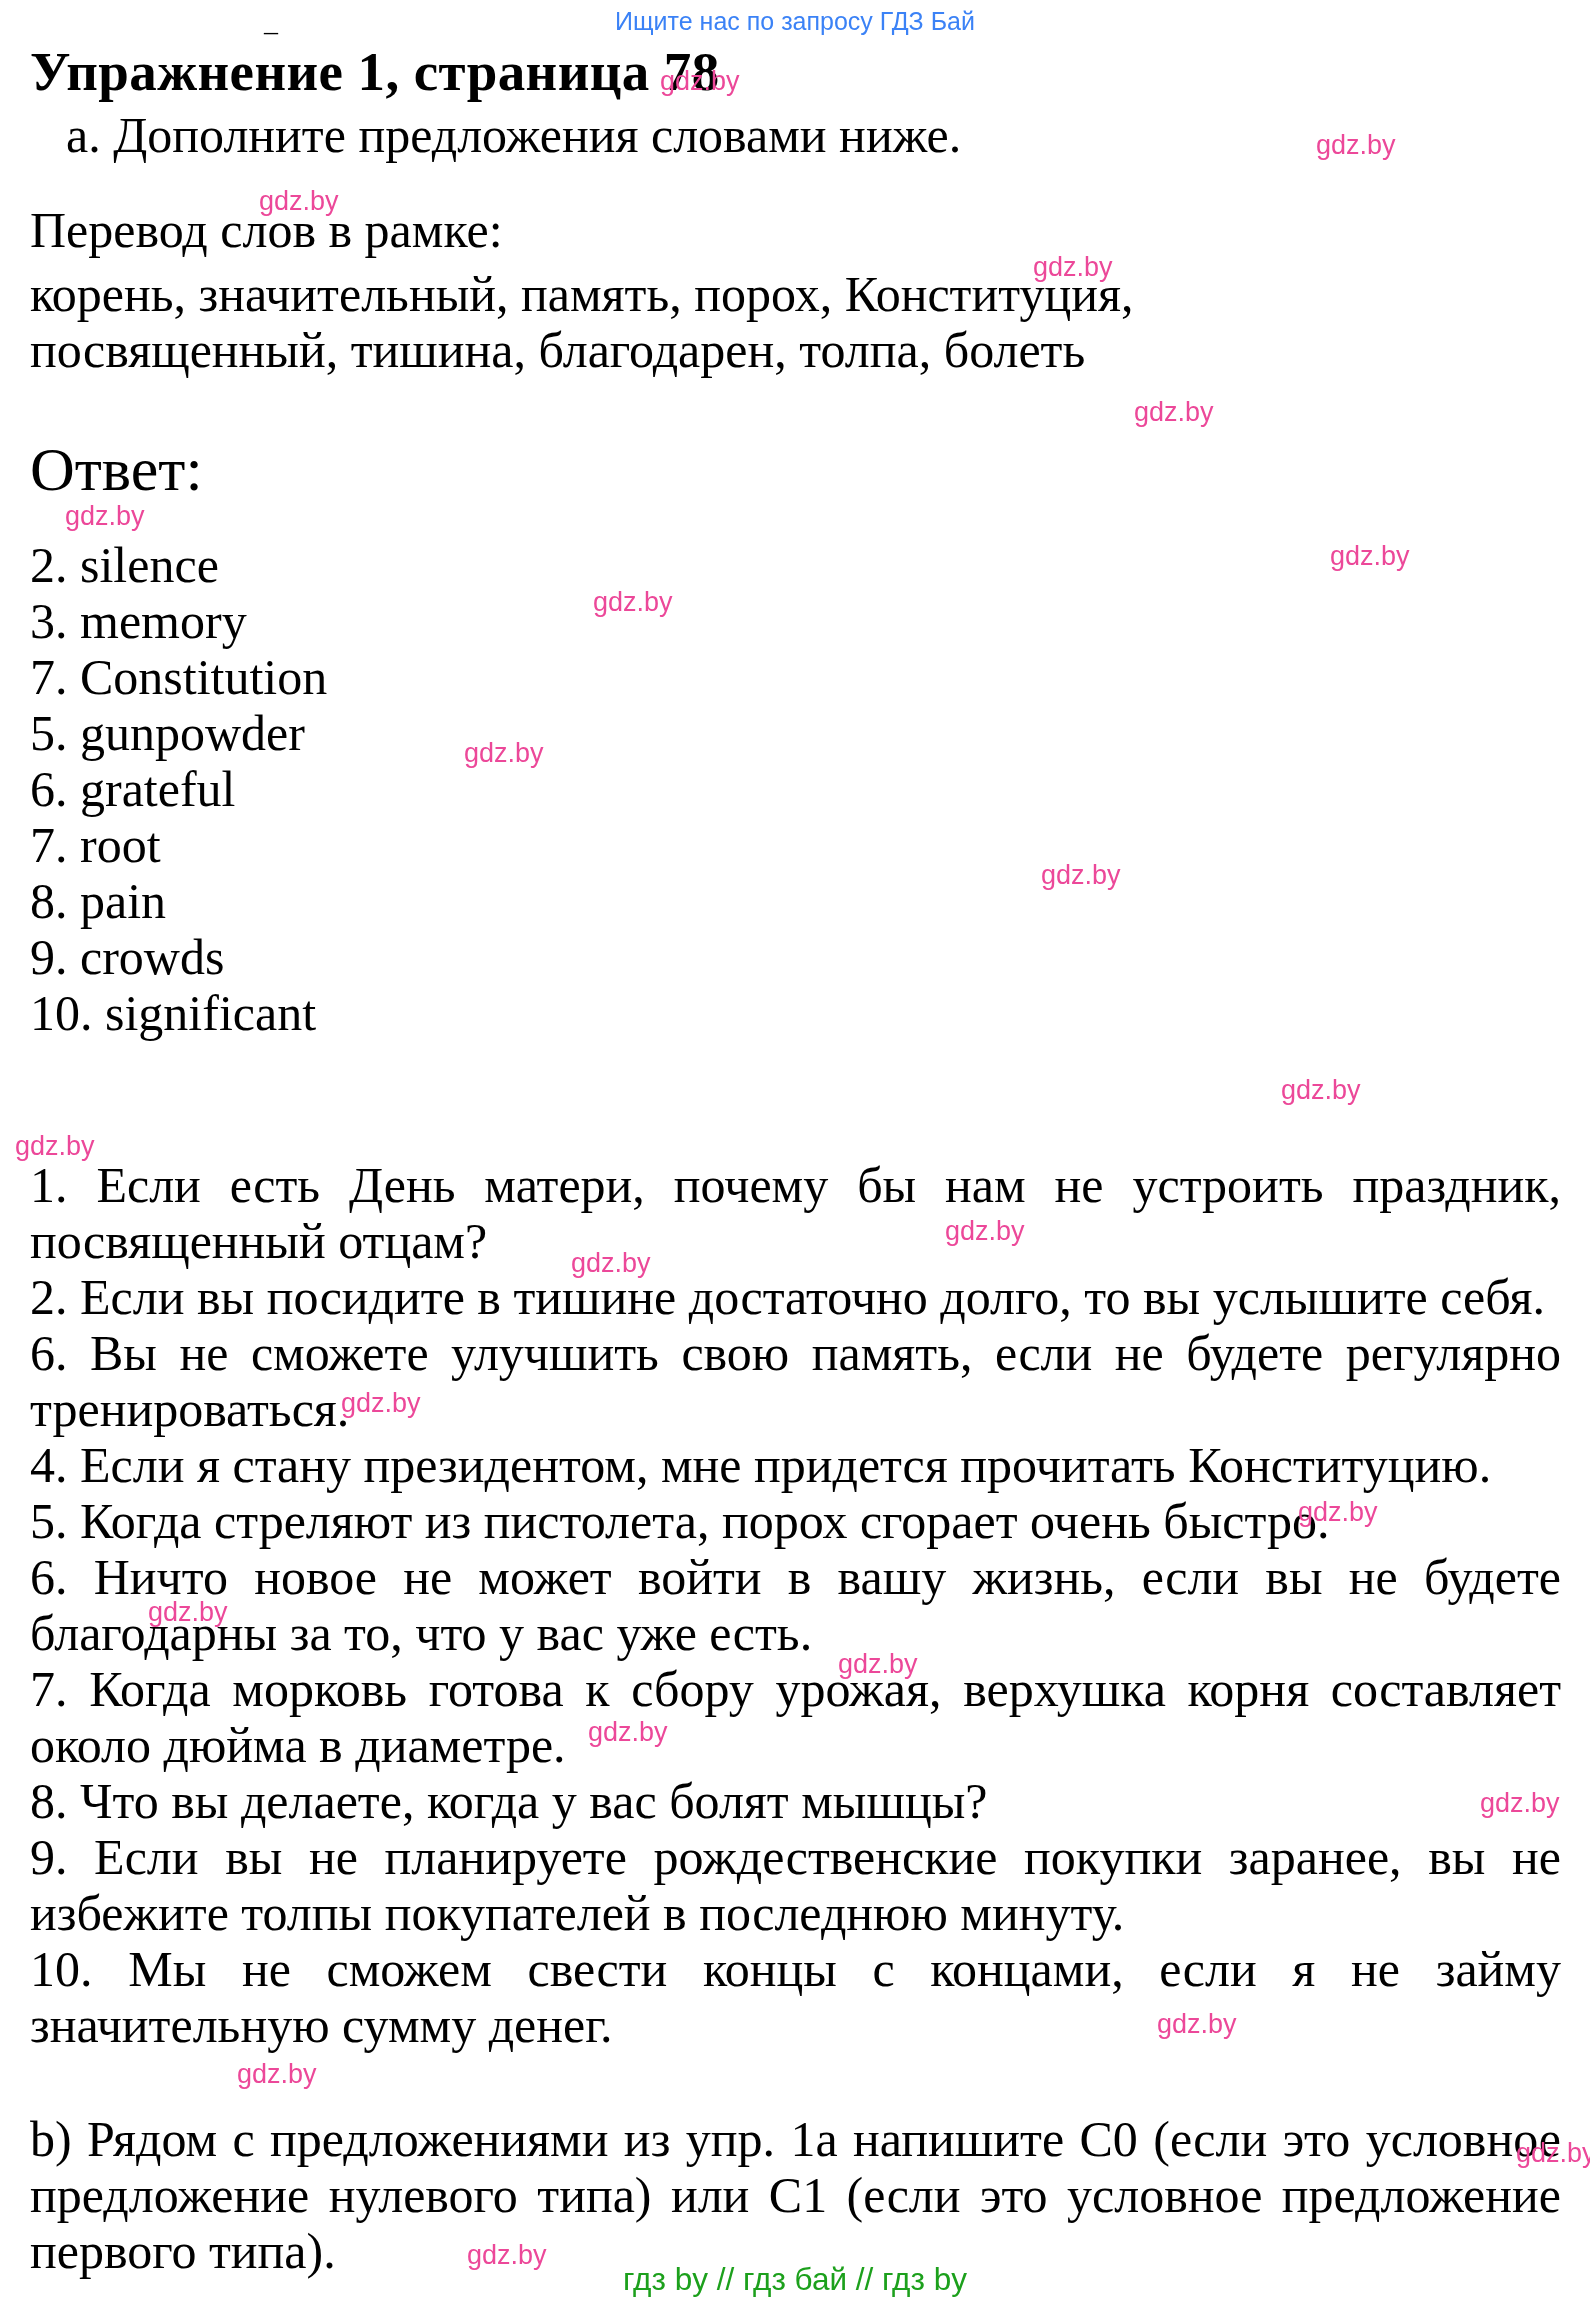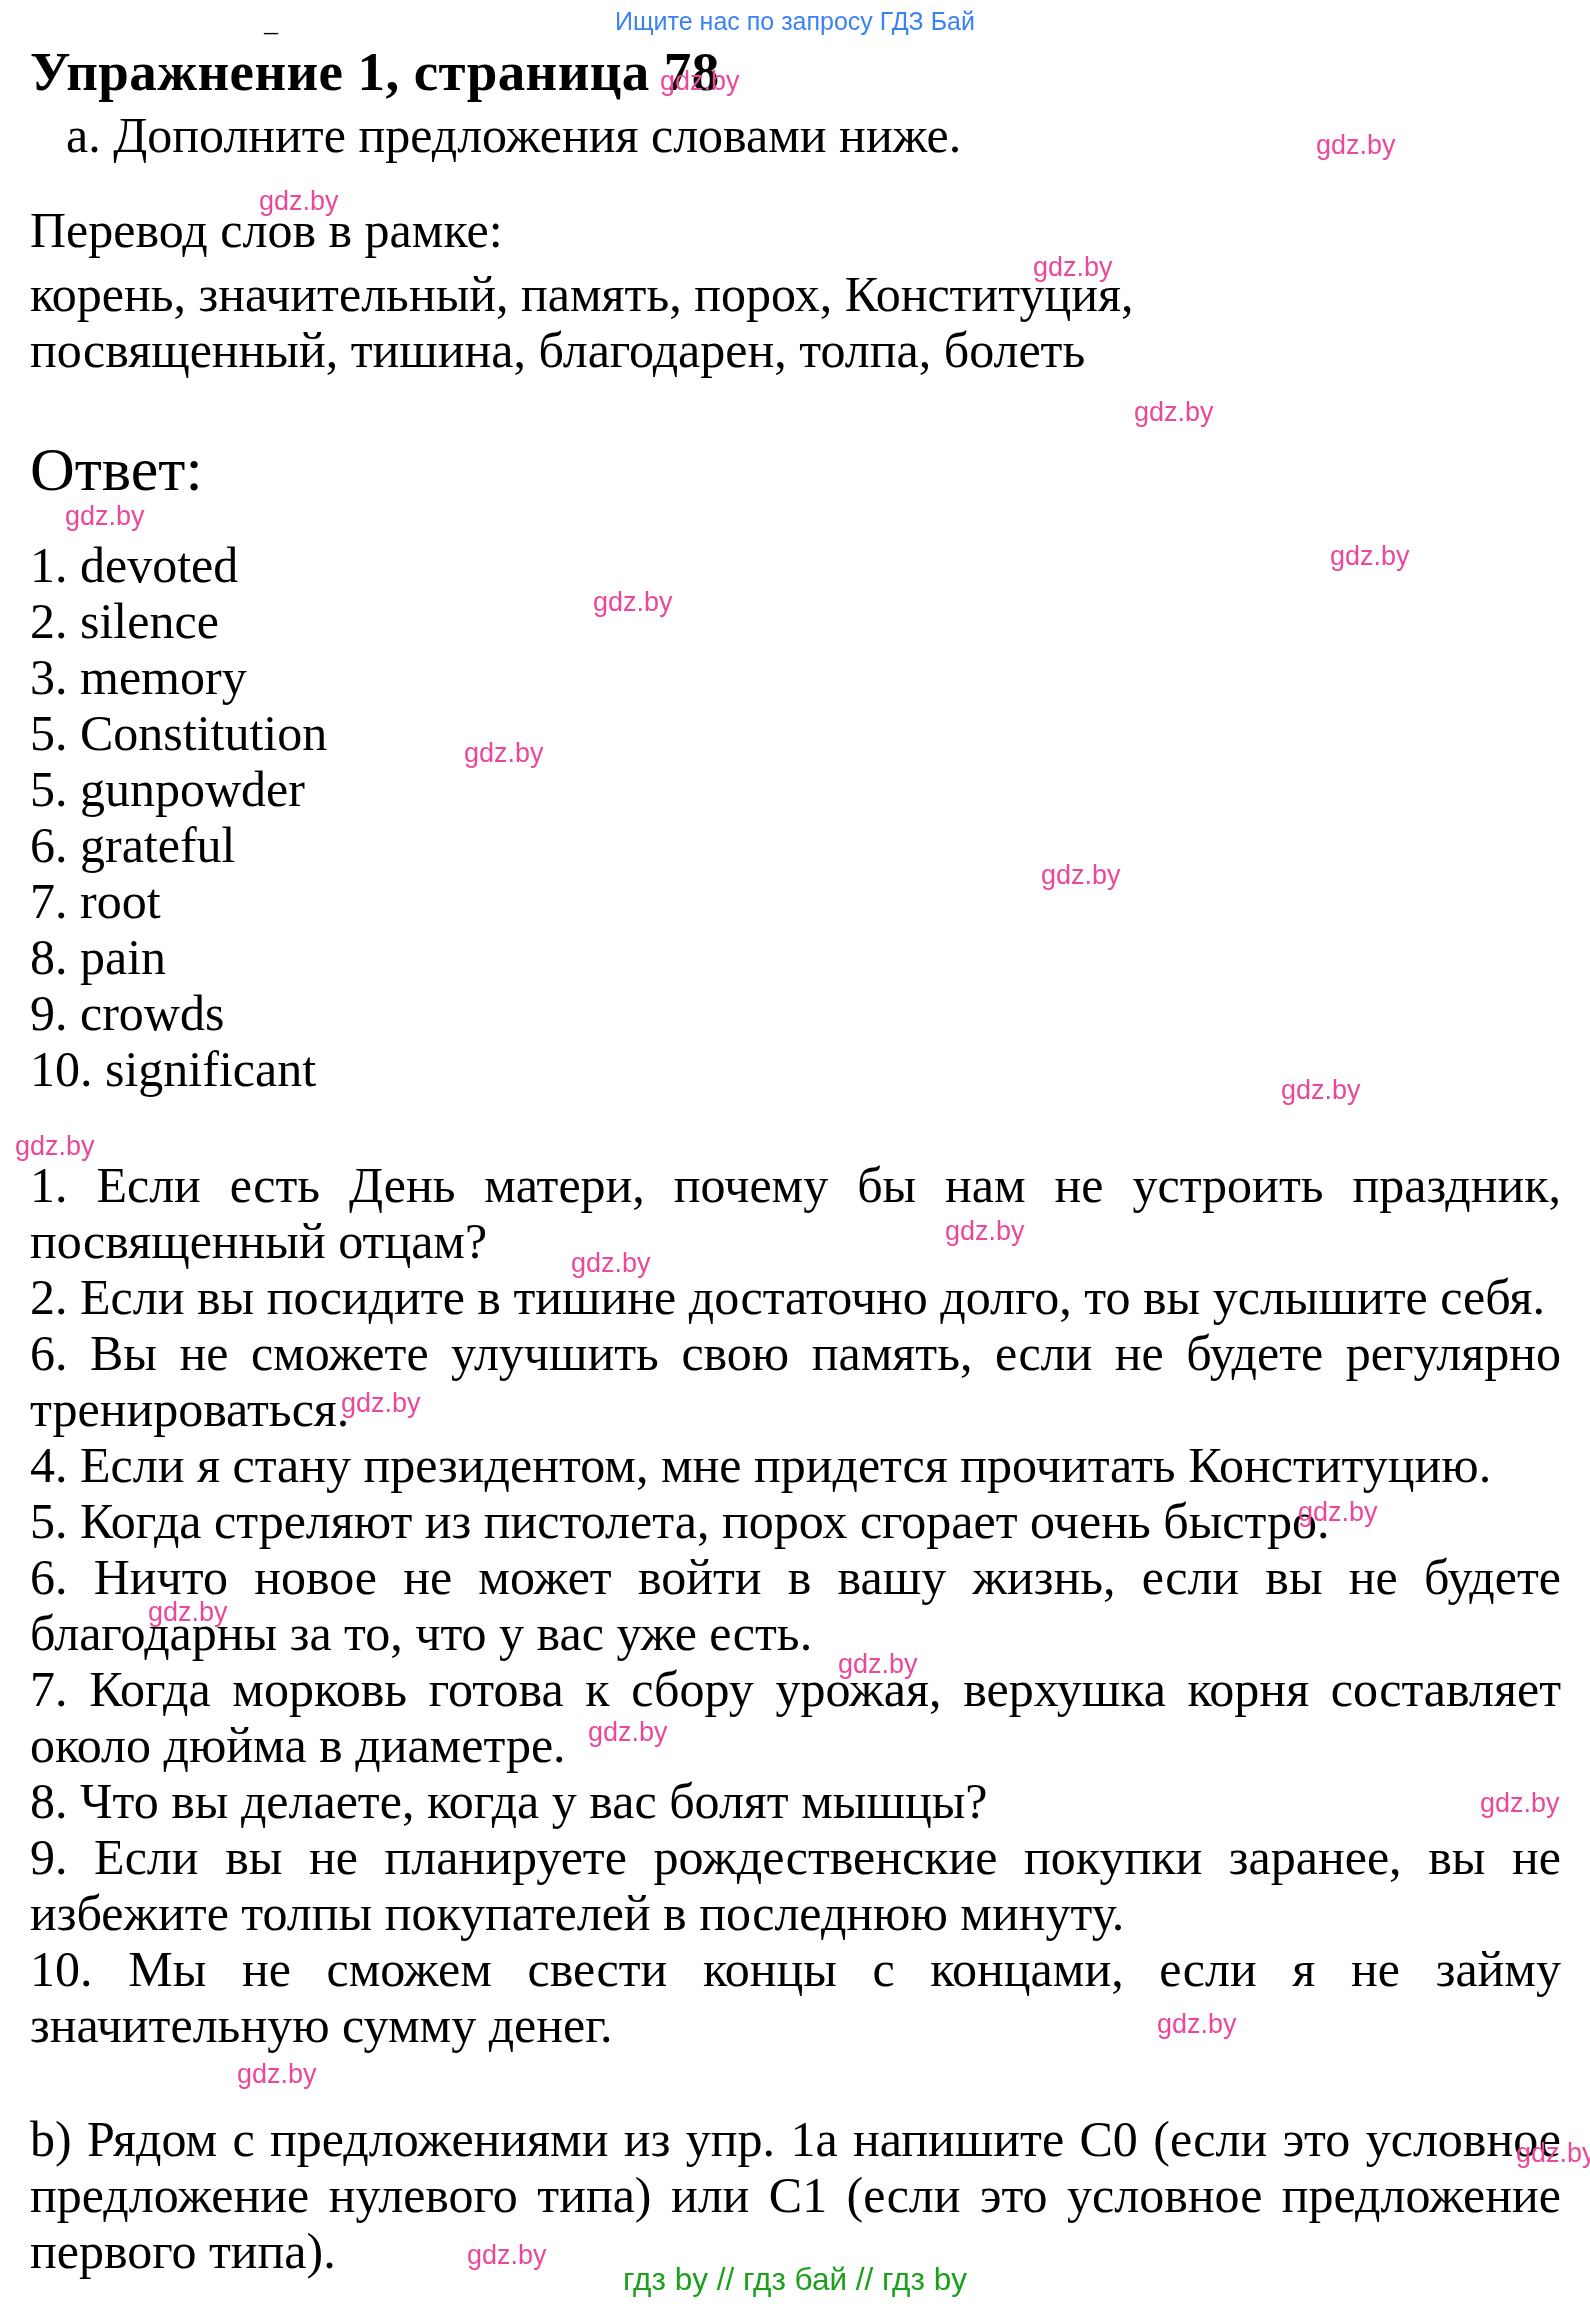--- a/index.html
+++ b/index.html
@@ -123,24 +123,23 @@
 
   <div class="word-box">
     <div class="label">Перевод слов в рамке:</div>
     <div>корень, значительный, память, порох, Конституция,</div>
     <div>посвященный, тишина, благодарен, толпа, болеть</div>
   </div>
 
   <div class="answer-label">Ответ:</div>
 
   <div class="answers">
-    <div>1. devoted</div>
     <div>2. silence</div>
     <div>3. memory</div>
-    <div>5. Constitution</div>
+    <div>7. Constitution</div>
     <div>5. gunpowder</div>
     <div>6. grateful</div>
     <div>7. root</div>
     <div>8. pain</div>
     <div>9. crowds</div>
     <div>10. significant</div>
   </div>
 
   <div class="sentences">
     <p>1. Если есть День матери, почему бы нам не устроить праздник, посвященный отцам?</p>

